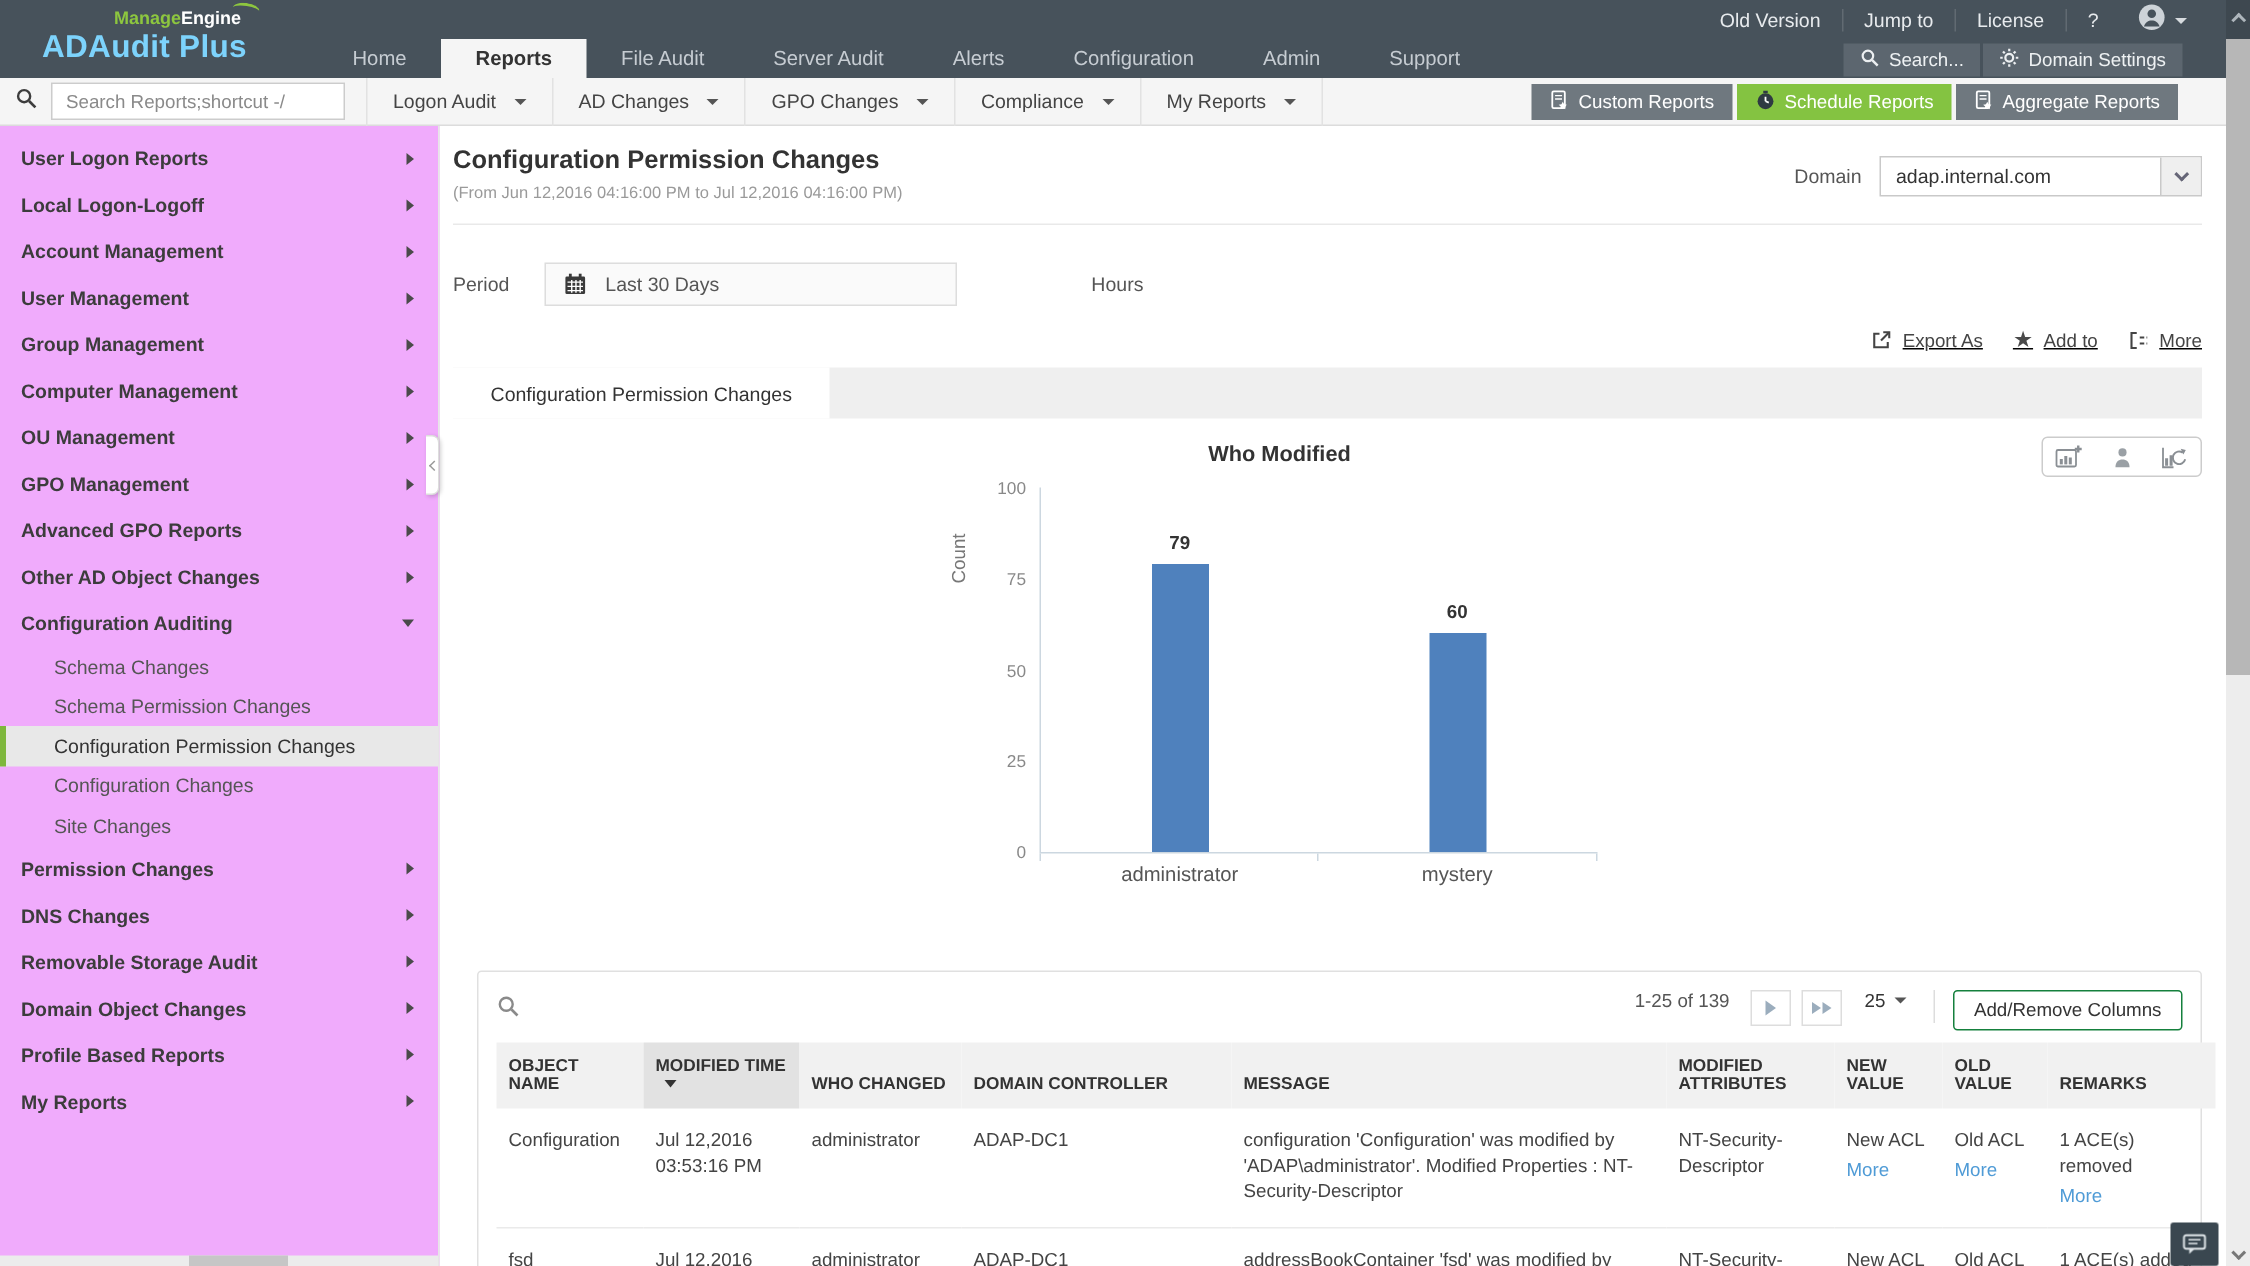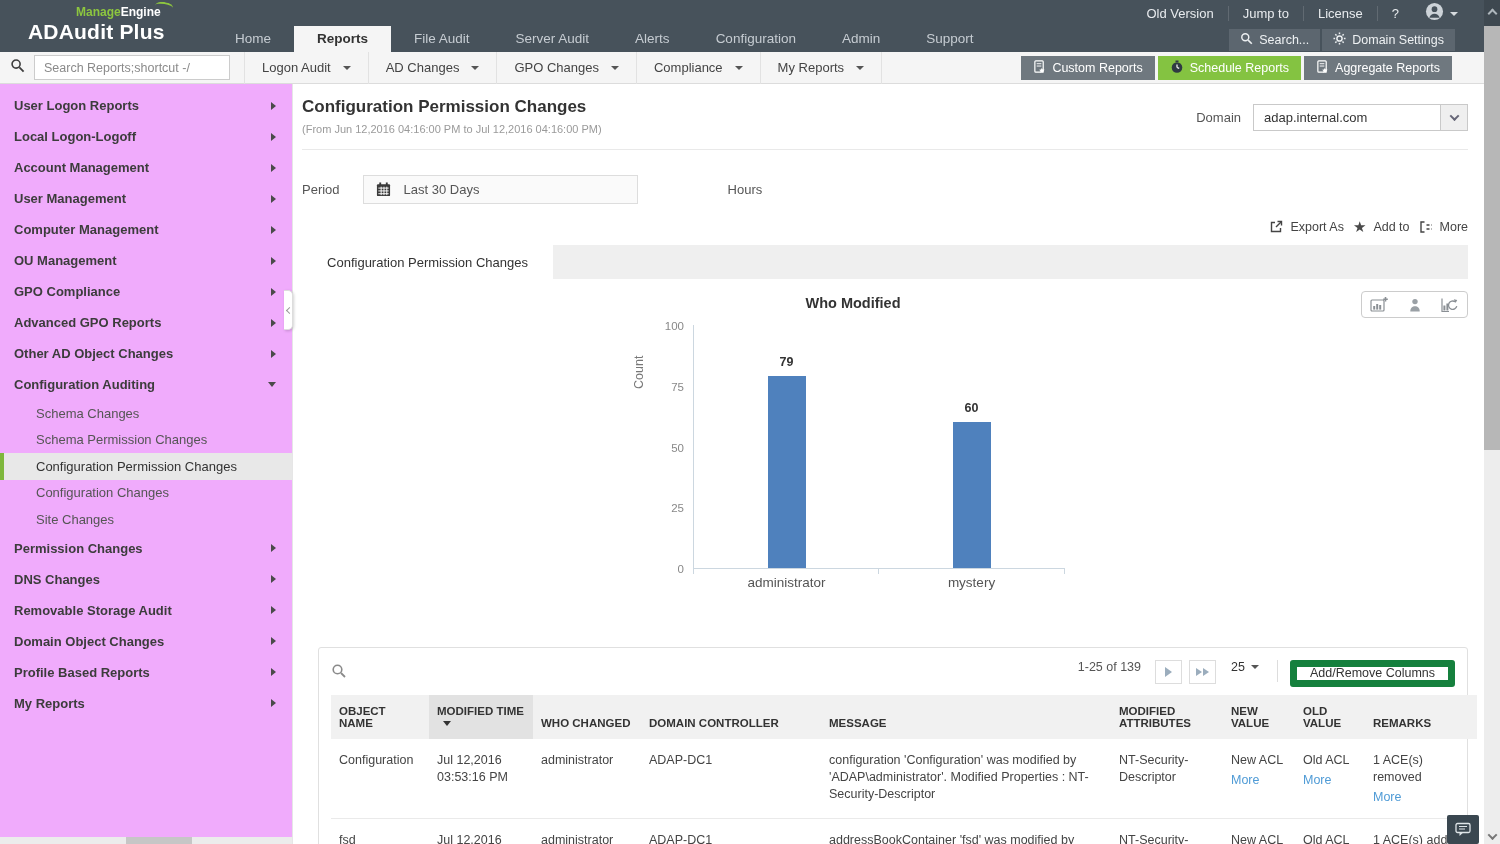--- a/index.html
+++ b/index.html
@@ -6,21 +6,21 @@
   * { margin:0; padding:0; box-sizing:border-box; }
   html,body { width:1500px; height:844px; overflow:hidden; font-family:"Liberation Sans","DejaVu Sans",sans-serif; background:#fff; }
 
   
   .topbar { position:relative; height:52px; background:#47525b; }
   .logo { position:absolute; left:28px; top:5px; }
   .logo-line1 { font-size:12px; font-weight:bold; position:relative;margin-left:48px; }
   .logo-manage { color:#8dc63f; }
   .logo-engine { color:#fff; }
   .swoosh { position:absolute; right:-8px; top:-3px; width:18px; height:9px; border-top:2px solid #8dc63f; border-radius:50%; transform:rotate(8deg); }
-  .logo-product { color:#ffffff; font-size:21px; font-weight:bold; letter-spacing:.2px; margin-top:1px; }
+  .logo-product { color:#7dd3fc; font-size:21px; font-weight:bold; letter-spacing:.2px; margin-top:1px; }
   .primary-nav { position:absolute; left:212px; bottom:0; display:flex; }
   .nav-tab { height:26px; line-height:26px; padding:0 23px; font-size:13.5px; color:#c6ccd2; cursor:pointer; }
   .nav-tab.active { background:#f5f5f5; color:#333; font-weight:bold; }
   .utility { position:absolute; right:38px; top:0; height:27px; display:flex; align-items:center; }
   .util-item { padding:0 14px; font-size:13px; color:#e8ebee; border-right:1px solid rgba(255,255,255,.14); cursor:pointer; }
   .util-item:last-child { border-right:none; }
   .avatar-wrap { display:flex; align-items:center; gap:6px; padding:0 4px 0 12px; cursor:pointer; }
   .top-actions { position:absolute; right:45px; top:29px; display:flex; gap:2px; }
   .top-action-btn { height:22px; background:#5c666f; color:#eef1f3; font-size:12.5px; display:flex; align-items:center; gap:6px; padding:0 11px; cursor:pointer; }
 
@@ -65,21 +65,21 @@
   .filter-row { display:flex; align-items:center; margin-top:25px; }
   .filter-label { font-size:13px; color:#555; }
   .period-box { margin-left:23px; width:275px; height:29px; background:#fafafa; border:1px solid #ddd; display:flex; align-items:center; cursor:pointer; }
   .period-box svg { margin:0 13px 0 12px; }
   .period-value { font-size:13px; color:#555; }
   .hours-label { margin-left:90px; }
   .hours-select { margin-left:32px; width:218px; height:28px; border:1px solid #c9c9c9; background:#fff; display:flex; align-items:center; cursor:pointer; }
   .hours-value { flex:1; font-size:13px; color:#444; padding:0 10px; }
   .hours-select .select-chev { background:#fff; border-left:1px solid #ddd; }
 
-  .actions-row { display:flex; justify-content:flex-end; align-items:center; gap:9px; margin-top:15px; }
+  .actions-row { display:flex; justify-content:flex-end; align-items:center; gap:20px; margin-top:15px;text-decoration:underline; }
   .action-link { display:flex; align-items:center; gap:7px; font-size:12.5px; color:#444; cursor:pointer; }
   .star { color:#4a4a4a; font-size:15px; line-height:1; }
 
   
   .tabstrip { margin-top:11px; height:34px; background:#efefef; display:flex; }
   .tab-active { width:251px; height:34px; background:#fff; display:flex; align-items:center; justify-content:center; font-size:13px; color:#333; cursor:pointer; }
   .chart-panel { position:relative; height:342px; }
   .chart-title { position:absolute; top:16px; left:271px; width:560px; text-align:center; font-size:14.5px; font-weight:bold; color:#333; }
   .chart-icons { position:absolute; top:12px; right:0; height:27px; border:1px solid #ccc; border-radius:4px; background:#fff; display:flex; align-items:center; }
   .chart-icon { width:35px; height:25px; display:flex; align-items:center; justify-content:center; cursor:pointer; }
@@ -99,21 +99,21 @@
   
   .table-box { margin:26px 0 0 16px; border:1px solid #e0e0e0; border-radius:3px; padding:9px 12px 0 12px; }
   .table-toolbar { display:flex; align-items:center; height:32px; }
   .tt-right { margin-left:auto; display:flex; align-items:flex-start; }
   .page-range { font-size:12.5px; color:#555; margin-right:14px; }
   .pg-btn { width:27px; height:24px; border:1px solid #ddd; background:#fff; display:flex; align-items:center; justify-content:center; gap:1px; margin-right:7px; cursor:pointer; }
   .pg-tri { width:0; height:0; border-top:5px solid transparent; border-bottom:5px solid transparent; border-left:7px solid #9badbd; }
   .pg-tri.sm { border-top-width:4px; border-bottom-width:4px; border-left-width:6px; }
   .page-size { display:flex; align-items:center; gap:6px; font-size:12.5px; color:#333; margin:0 6px 0 8px; cursor:pointer; }
   .tt-sep { width:1px; height:22px; background:#ddd; margin:0 12px; }
-  .addremove-btn { height:27px; border:7px solid #15803d; border-radius:3px; background:#fff; font-size:12.5px; color:#333; display:flex; align-items:center; padding:0 13px; cursor:pointer; }
+  .addremove-btn { height:27px; border:1px solid #15803d; border-radius:3px; background:#fff; font-size:12.5px; color:#333; display:flex; align-items:center; padding:0 13px; cursor:pointer; }
 
   table { width:100%; border-collapse:collapse; table-layout:fixed; margin-top:6px; }
   th { background:#f1f1f1; text-align:left; font-size:11.5px; font-weight:bold; color:#333; padding:10px 8px; vertical-align:bottom; text-transform:uppercase; }
   th.sorted { background:#e2e2e2; }
   td { font-size:12.5px; color:#444; padding:13px 8px 12px 8px; vertical-align:top; border-top:1px solid #eaeaea; line-height:1.35; word-wrap:break-word; }
   tbody tr:first-child td { border-top:none; }
   .more-link { display:block; color:#4f9bd6; margin-top:3px; cursor:pointer; text-decoration:none; }
   .sort-tri { display:inline-block; width:0; height:0; border-left:4px solid transparent; border-right:4px solid transparent; border-top:5px solid #333; margin-left:6px; vertical-align:middle; }
 
   
@@ -285,29 +285,33 @@
         </div>
         <div class="sb-item">
           <span>Account Management</span>
           <span class="tri-right"></span>
         </div>
         <div class="sb-item">
           <span>User Management</span>
           <span class="tri-right"></span>
         </div>
         <div class="sb-item">
+          <span>Group Management</span>
+          <span class="tri-right"></span>
+        </div>
+        <div class="sb-item">
           <span>Computer Management</span>
           <span class="tri-right"></span>
         </div>
         <div class="sb-item">
           <span>OU Management</span>
           <span class="tri-right"></span>
         </div>
         <div class="sb-item">
-          <span>GPO Compliance</span>
+          <span>GPO Management</span>
           <span class="tri-right"></span>
         </div>
         <div class="sb-item">
           <span>Advanced GPO Reports</span>
           <span class="tri-right"></span>
         </div>
         <div class="sb-item">
           <span>Other AD Object Changes</span>
           <span class="tri-right"></span>
         </div>

